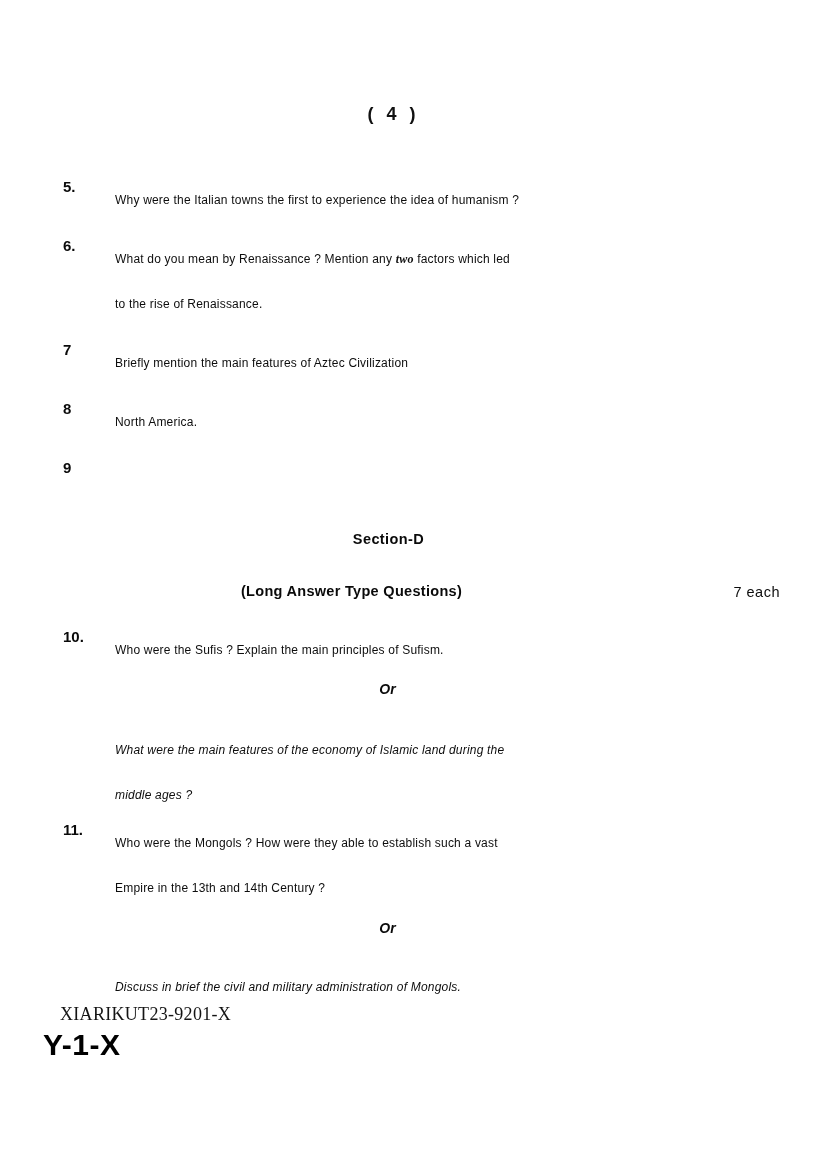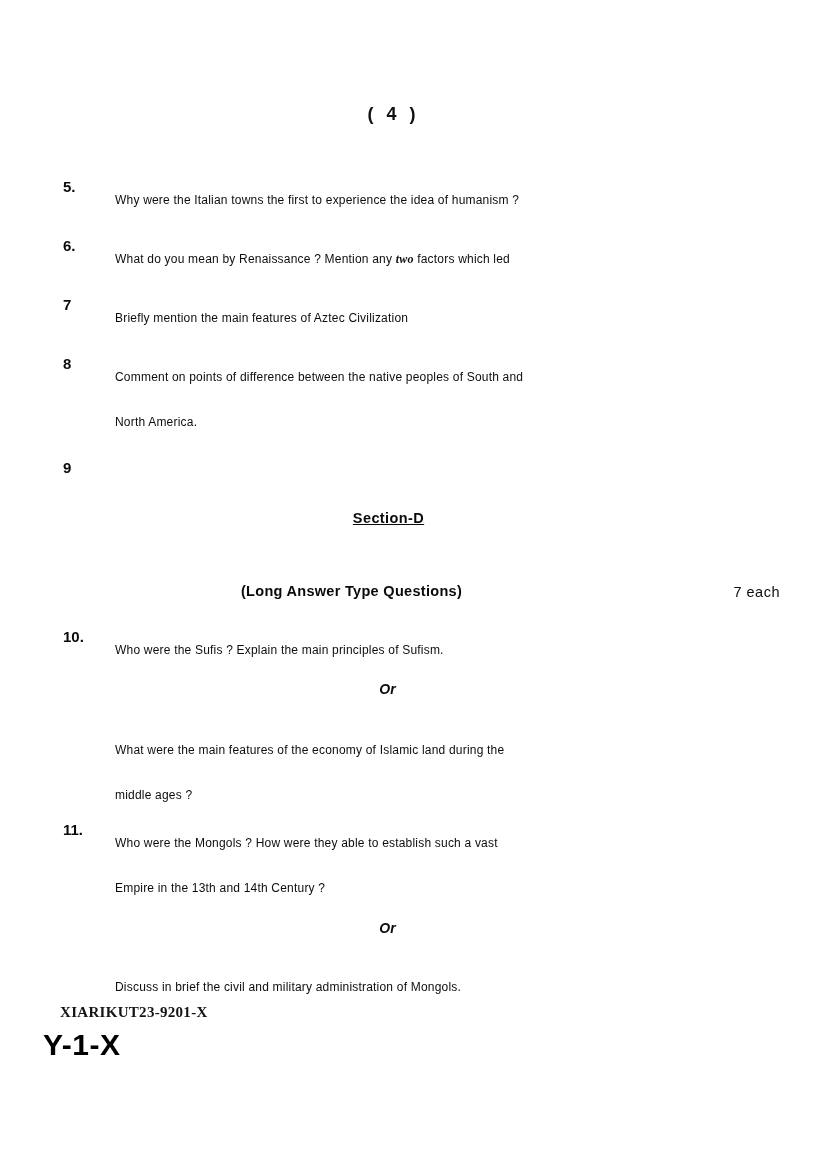--- a/index.html
+++ b/index.html
@@ -115,33 +115,34 @@
     color: #0a0a0a;
     padding-right: 52px;
     box-sizing: border-box;
   }
 
   
   .loose {
     position: absolute;
     left: 115px;
     width: 630px;
+    font-style: italic;
   }
   .loose .q-line {
     line-height: 45px;
   }
 
   
   .footer-code {
     position: absolute;
     left: 60px;
     top: 1004px;
     font-family: "Liberation Serif", serif;
-    font-size: 15px;
-    font-weight: 700;
+    font-size: 18px;
+    font-weight: 400;
     letter-spacing: 0.3px;
     color: #141414;
   }
   .footer-paper {
     position: absolute;
     left: 43px;
     top: 1028px;
     font-size: 30px;
     font-weight: 700;
     letter-spacing: 0.5px;
@@ -163,40 +164,40 @@
   <div class="questions">
 
     <div class="q-row">
       <span class="q-num">5.</span>
       <div class="q-line">Why were the Italian towns the first to experience the idea of humanism ?</div>
     </div>
 
     <div class="q-row">
       <span class="q-num">6.</span>
       <div class="q-line">What do you mean by Renaissance ? Mention any <em>two</em> factors which led</div>
+      <div class="q-line">to the rise of Renaissance.</div>
     </div>
 
     <div class="q-row">
       <span class="q-num">7</span>
       <div class="q-line">Briefly mention the main features of Aztec Civilization</div>
     </div>
 
     <div class="q-row">
       <span class="q-num">8</span>
-      <div class="q-line">Comment on points of difference between the native peoples of South and</div>
       <div class="q-line">North America.</div>
     </div>
 
     <div class="q-row">
       <span class="q-num">9</span>
     </div>
 
   </div>
 
-  <div class="section-head" style="top:510px;text-decoration:underline;">Section-D</div>
+  <div class="section-head" style="top:531px;">Section-D</div>
   <div class="section-sub" style="top:583px;">(Long Answer Type Questions)</div>
   <div class="marks" style="top:584px;">7  each</div>
 
   <div class="q-row" style="position:absolute; top:628px; left:0; width:827px;">
     <span class="q-num">10.</span>
     <div class="q-line">Who were the Sufis ? Explain the main principles of Sufism.</div>
   </div>
 
   <div class="or-sep" style="top:681px;">Or</div>
 

